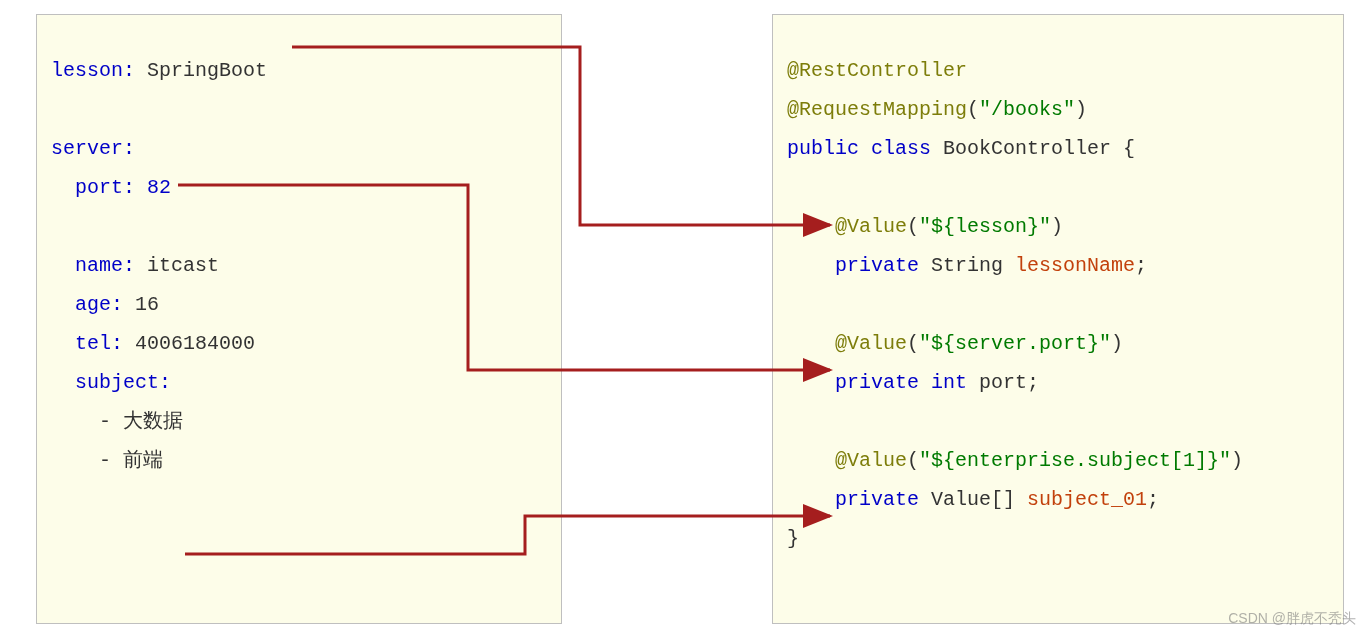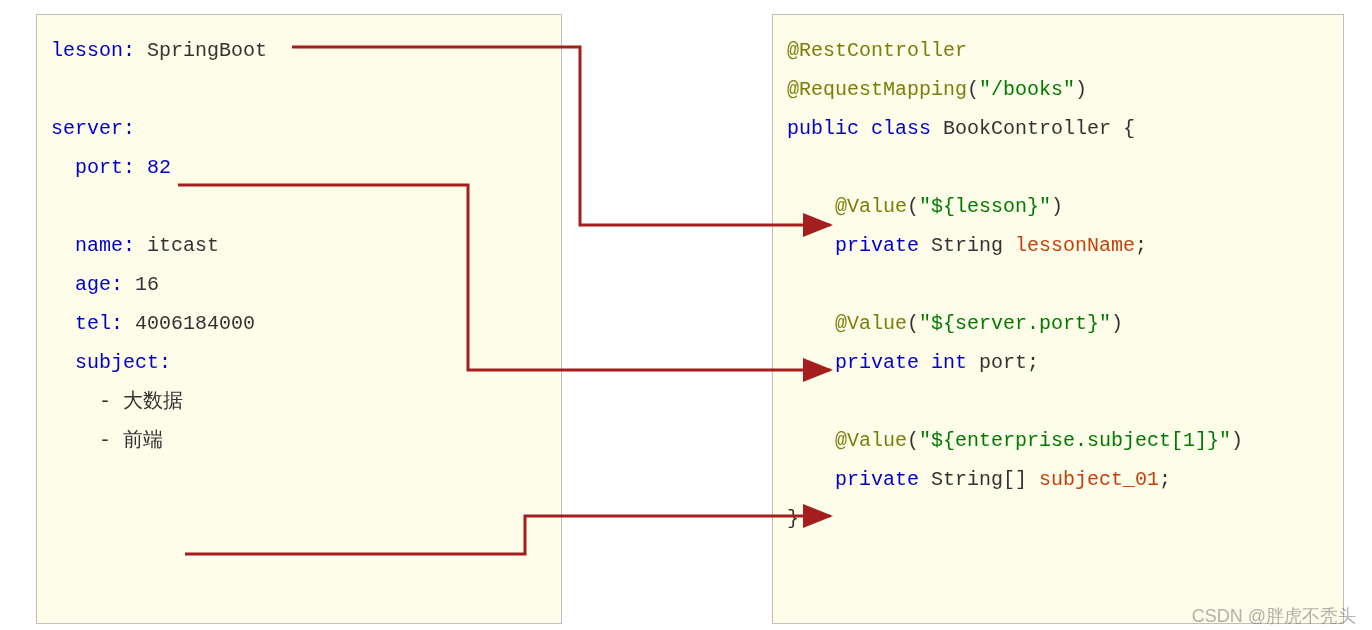--- a/index.html
+++ b/index.html
@@ -8,21 +8,21 @@
       height: 630px;
       background: #ffffff;
       font-family: Consolas, Monaco, "Courier New", monospace;
       font-size: 20px;
       position: relative;
     }
     .panel {
       position: absolute;
       background: #fdfde9;
       border: 1px solid #bfbfbf;
-      padding: 16px 14px 8px 14px;
+      padding: 36px 14px 8px 14px;
       line-height: 1.95;
     }
     .left-panel {
       left: 36px;
       top: 14px;
       width: 526px;
       height: 610px;
     }
     .right-panel {
       left: 772px;
@@ -40,21 +40,21 @@
     .c-text { color: #333; }
     .c-num { color: #0000c8; text-align: center; }
     .c-anno { color: #7d7d0a; } 
     .c-str { color: #007a00; }
     .c-field { color: #c2410c; } 
     .watermark {
       position: absolute;
       right: 16px;
       bottom: 2px;
       color: rgba(120,120,120,0.58);
-      font-size: 18px;
+      font-size: 14px;
       font-family: Arial, sans-serif;
     }
     svg.arrows {
       position: absolute;
       left: 0; top: 0;
       width: 1372px; height: 630px;
       pointer-events: none;
     }
   </style>
 </head>
@@ -79,21 +79,21 @@
   <div class="line"><span class="c-anno">@RequestMapping</span><span class="c-text">(</span><span class="c-str">"/books"</span><span class="c-text">)</span></div>
   <div class="line"><span class="c-key">public</span><span> </span><span class="c-key">class</span><span> </span><span class="c-text">BookController</span><span> </span><span class="c-text">{</span></div>
   <div class="blank-line"></div>
   <div class="line java-indent-1"><span class="c-anno">@Value</span><span class="c-text">(</span><span class="c-str">"${lesson}"</span><span class="c-text">)</span></div>
   <div class="line java-indent-1"><span class="c-key">private</span><span> </span><span class="c-text">String</span><span> </span><span class="c-field">lessonName</span><span class="c-text">;</span></div>
   <div class="blank-line"></div>
   <div class="line java-indent-1"><span class="c-anno">@Value</span><span class="c-text">(</span><span class="c-str">"${server.port}"</span><span class="c-text">)</span></div>
   <div class="line java-indent-1"><span class="c-key">private</span><span> </span><span class="c-key">int</span><span> </span><span class="c-text">port</span><span class="c-text">;</span></div>
   <div class="blank-line"></div>
   <div class="line java-indent-1"><span class="c-anno">@Value</span><span class="c-text">(</span><span class="c-str">"${enterprise.subject[1]}"</span><span class="c-text">)</span></div>
-  <div class="line java-indent-1"><span class="c-key">private</span><span> </span><span class="c-text">String[]</span><span> </span><span class="c-field">subject_01</span><span class="c-text">;</span></div>
+  <div class="line java-indent-1"><span class="c-key">private</span><span> </span><span class="c-text">Value[]</span><span> </span><span class="c-field">subject_01</span><span class="c-text">;</span></div>
   <div class="line"><span class="c-text">}</span></div>
 </div>
 
 <svg class="arrows">
   <defs>
     <marker id="arrowhead" markerWidth="10" markerHeight="8" refX="9" refY="4" orient="auto">
       <polygon points="0 0, 10 4, 0 8" fill="#a51e1e"></polygon>
     </marker>
   </defs>
 

